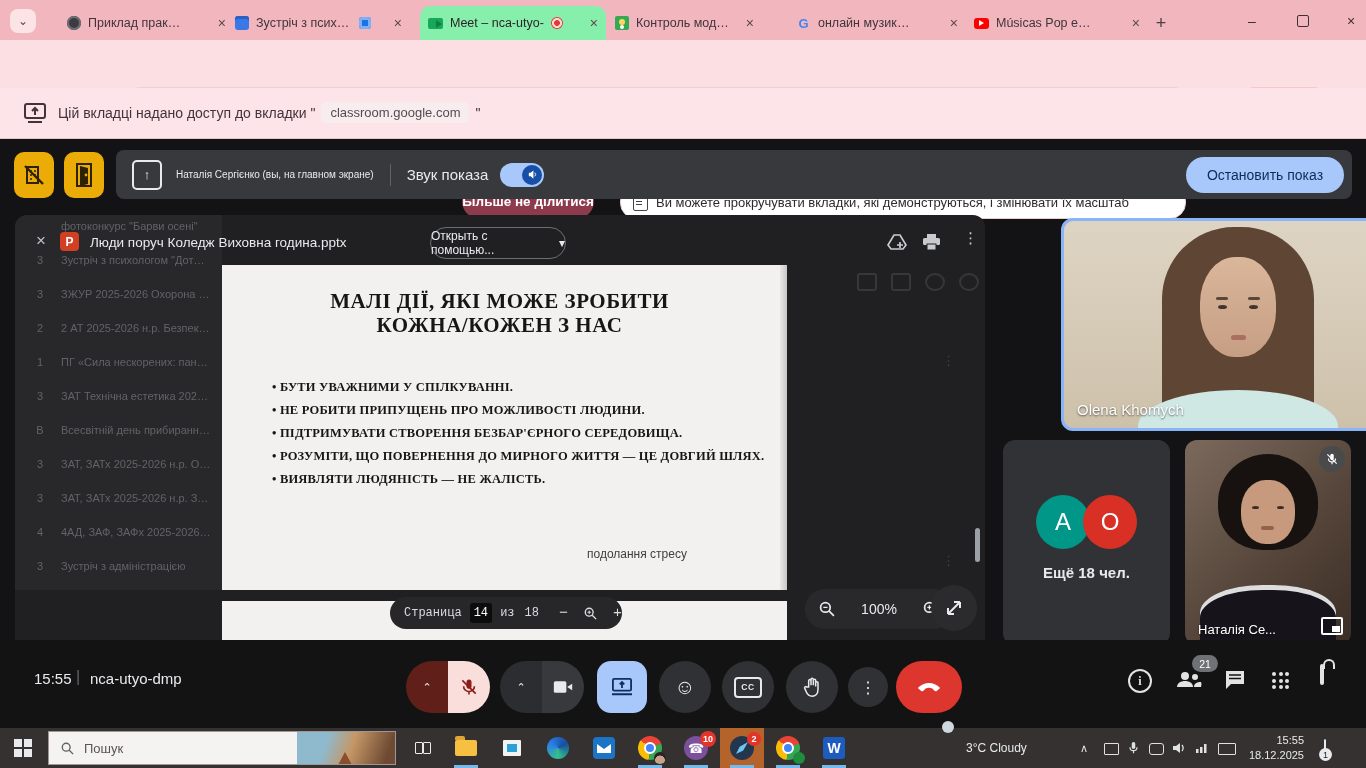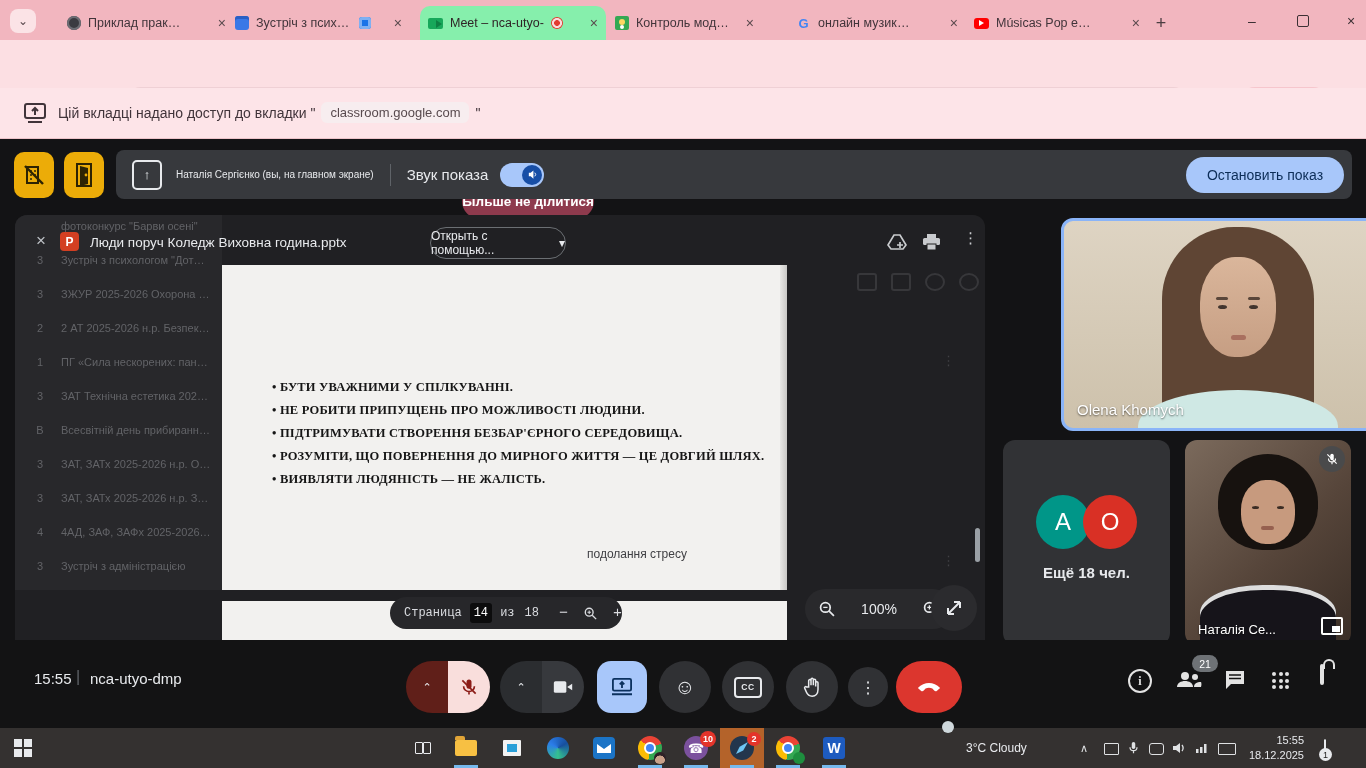--- a/index.html
+++ b/index.html
@@ -289,20 +289,24 @@
     <svg class="abs" style="left:24px;top:15px;" width="22" height="20" viewBox="0 0 22 20">
       <rect x="1" y="1" width="20" height="14" rx="2" fill="none" stroke="#41343a" stroke-width="2"></rect>
       <path d="M11 12V6M8 8l3-3 3 3M4 19h14" stroke="#41343a" stroke-width="2" fill="none"></path>
     </svg>
     <div class="bannertext abs" style="left:58px;top:14px;">
       <span>Цій вкладці надано доступ до вкладки "</span>
       <span class="sitepill">classroom.google.com</span>
       <span>"</span>
     </div>
     <div id="stopsharebtn" class="abs">Більше не ділитися</div>
+    <div id="hintpill" class="abs">
+      <span class="docico"></span>
+      <span>Ви можете прокручувати вкладки, які демонструються, і змінювати їх масштаб</span>
+    </div>
   </div>
 
   <div class="ybtn abs" style="left:14px;">
     <svg width="24" height="24" viewBox="0 0 24 24">
       <rect x="5" y="4" width="11" height="16" fill="none" stroke="#2d2303" stroke-width="2"></rect>
       <path d="M8 8h2M12 8h2M8 12h2M12 12h2M8 16h2" stroke="#2d2303" stroke-width="1.6"></path>
       <line x1="3" y1="3" x2="21" y2="21" stroke="#2d2303" stroke-width="2.4"></line>
     </svg>
   </div>
   <div class="ybtn abs" style="left:64px;">
@@ -391,20 +395,24 @@
           <span class="t">4АД, ЗАФ, ЗАФх 2025-2026…</span>
         </div>
       <div class="srow" style="top:334px;">
           <span class="n">3</span>
           <span class="t">Зустріч з адміністрацією</span>
         </div>
     </div>
 
     <div id="slide" class="abs">
       <div class="edge"></div>
+      <div id="slidetitle">
+        <div>МАЛІ ДІЇ, ЯКІ МОЖЕ ЗРОБИТИ</div>
+        <div>КОЖНА/КОЖЕН З НАС</div>
+      </div>
       <div class="bullet" style="top:115px;">БУТИ УВАЖНИМИ У СПІЛКУВАННІ.</div>
       <div class="bullet" style="top:138px;">НЕ РОБИТИ ПРИПУЩЕНЬ ПРО МОЖЛИВОСТІ ЛЮДИНИ.</div>
       <div class="bullet" style="top:161px;">ПІДТРИМУВАТИ СТВОРЕННЯ БЕЗБАР'ЄРНОГО СЕРЕДОВИЩА.</div>
       <div class="bullet" style="top:184px;">РОЗУМІТИ, ЩО ПОВЕРНЕННЯ ДО МИРНОГО ЖИТТЯ — ЦЕ ДОВГИЙ ШЛЯХ.</div>
       <div class="bullet" style="top:207px;">ВИЯВЛЯТИ ЛЮДЯНІСТЬ — НЕ ЖАЛІСТЬ.</div>
     </div>
     <div id="slide2" class="abs"></div>
 
     <span class="faintico abs" style="left:842px;"></span>
     <span class="faintico abs" style="left:876px;"></span>
@@ -588,20 +596,28 @@
 
   <div id="taskbar" class="abs">
     <div id="startbtn" class="abs">
       <span class="winlogo">
           <i></i>
           <i></i>
           <i></i>
           <i></i>
         </span>
     </div>
+    <div id="tsearch" class="abs">
+      <svg width="13" height="13" viewBox="0 0 15 15" style="margin-left:12px;">
+        <circle cx="6" cy="6" r="4.5" fill="none" stroke="#5f6368" stroke-width="1.6"></circle>
+        <line x1="9.5" y1="9.5" x2="14" y2="14" stroke="#5f6368" stroke-width="1.6"></line>
+        </svg>
+      <span class="ph">Пошук</span>
+      <span id="tsearchart"></span>
+    </div>
     <div class="tslot abs" style="left:400px;">
       <span class="tvico">
           <i></i>
           <i></i>
         </span>
     </div>
     <div class="tslot abs" style="left:444px;">
       <span class="folder"></span>
         <span class="tunder"></span>
     </div>

